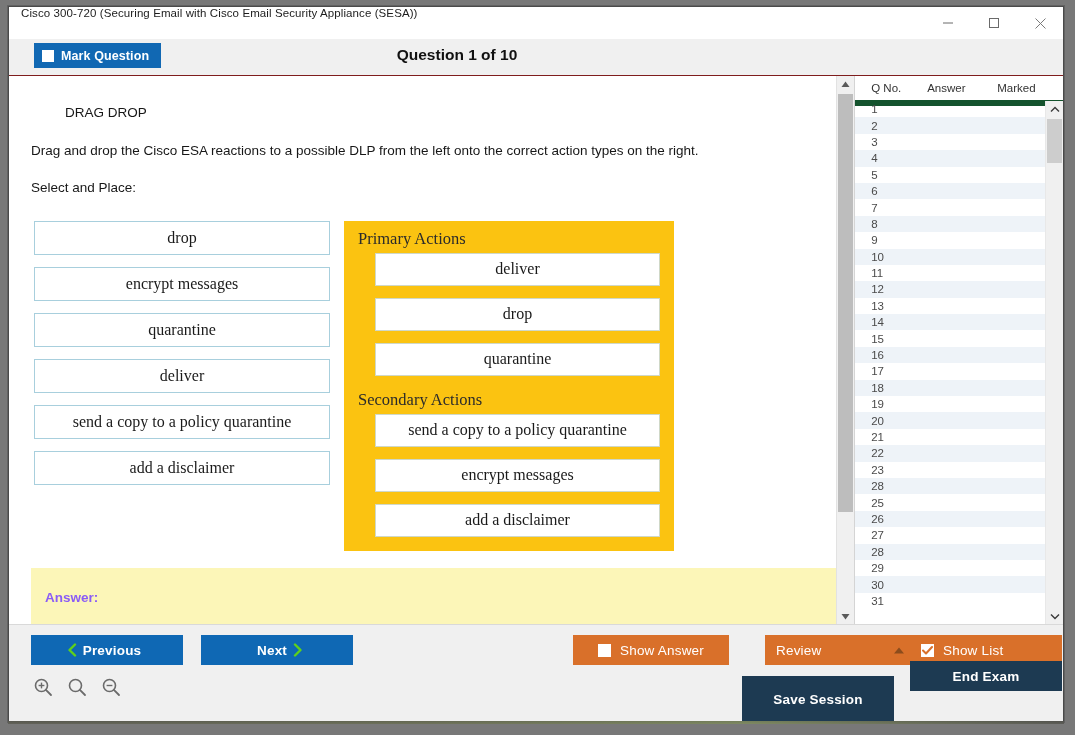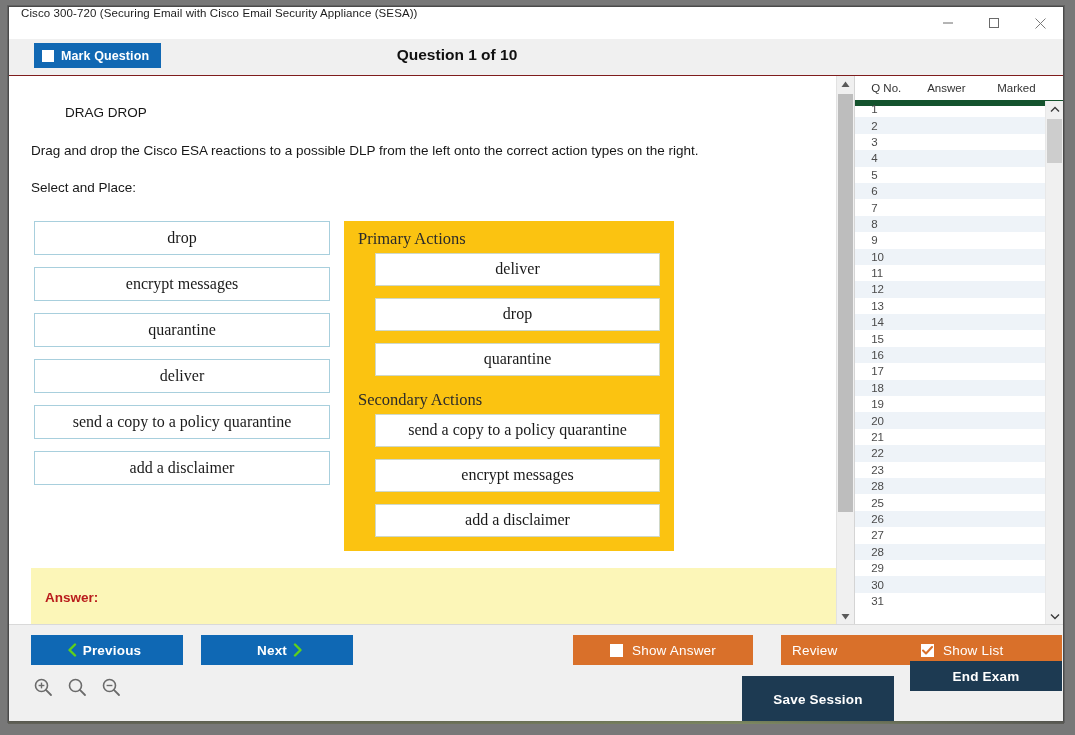--- a/index.html
+++ b/index.html
@@ -165,21 +165,21 @@
     position: absolute;
     left: 22px; top: 492px;
     width: 806px;
     height: 58px;
     background: #fcf6b8;
     display: flex; align-items: center;
   }
   .answer-label {
     font-size: 13.5px;
     font-weight: bold;
-    color: #b91c1c;
+    color: #8b5cf6;
     padding-left: 14px;
   }
 
   
   .vscroll {
     width: 17px;
     background: #f0f0f0;
     border-left: 1px solid #e2e2e2;
     position: relative;
     flex: 0 0 17px;
@@ -271,22 +271,22 @@
     cursor: pointer;
     letter-spacing: .2px;
     box-sizing: border-box;
   }
   .btn-blue { background: #0f68b4; }
   .btn-orange { background: #d9702a; font-weight: normal; font-size: 13.5px;}
   .btn-navy { background: #1d3a52; }
 
   .btn-prev { left: 22px; top: 10px; width: 152px; height: 30px; }
   .btn-next { left: 192px; top: 10px; width: 152px; height: 30px; }
-  .btn-showans { left: 564px; top: 10px; width: 180px; height: 30px; }
-  .btn-review  { left: 772px; top: 10px; width: 152px; height: 30px; justify-content: flex-start; padding-left: 11px; }
+  .btn-showans { left: 564px; top: 10px; width: 156px; height: 30px; }
+  .btn-review  { left: 756px; top: 10px; width: 152px; height: 30px; justify-content: flex-start; padding-left: 11px; }
   .btn-showlist{ left: 901px; top: 10px; width: 152px; height: 30px; justify-content: flex-start; padding-left: 11px;}
   .btn-save    { left: 733px; top: 51px; width: 152px; height: 46px; }
   .btn-end     { left: 901px; top: 36px; width: 152px; height: 30px; }
 
   .chev { display:inline-flex; align-items:center; }
   .lbl { margin: 0 6px; }
 
   .cb-sq {
     width: 13px; height: 13px;
     background: #ffffff;

